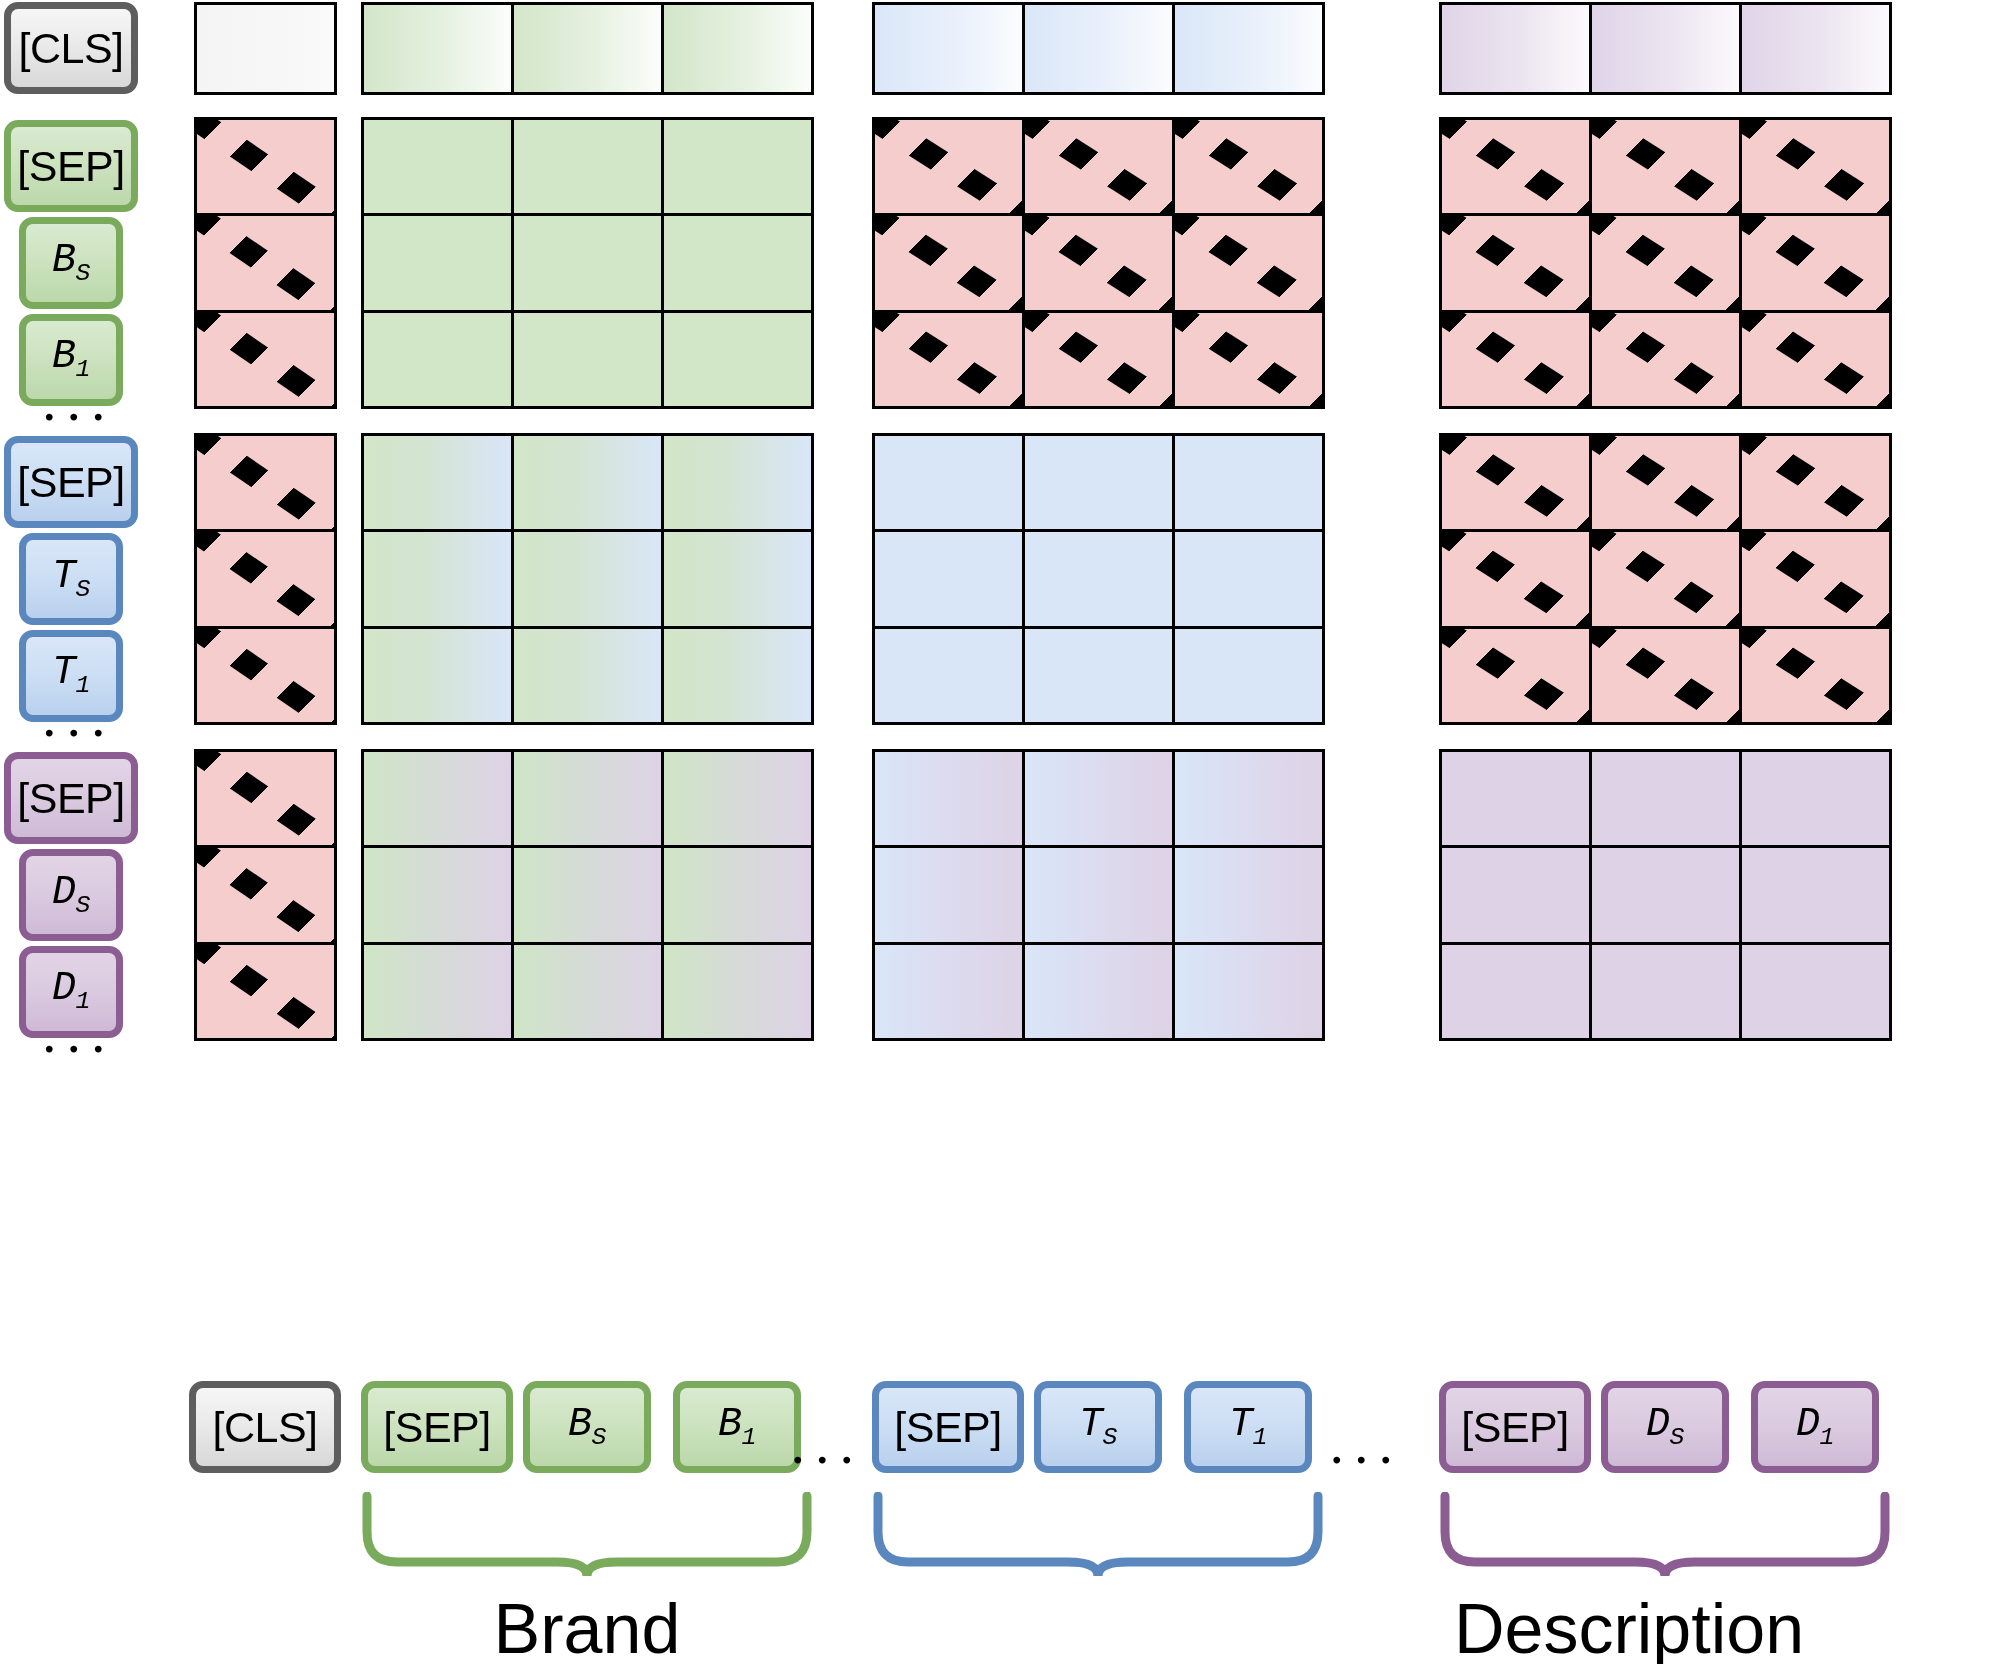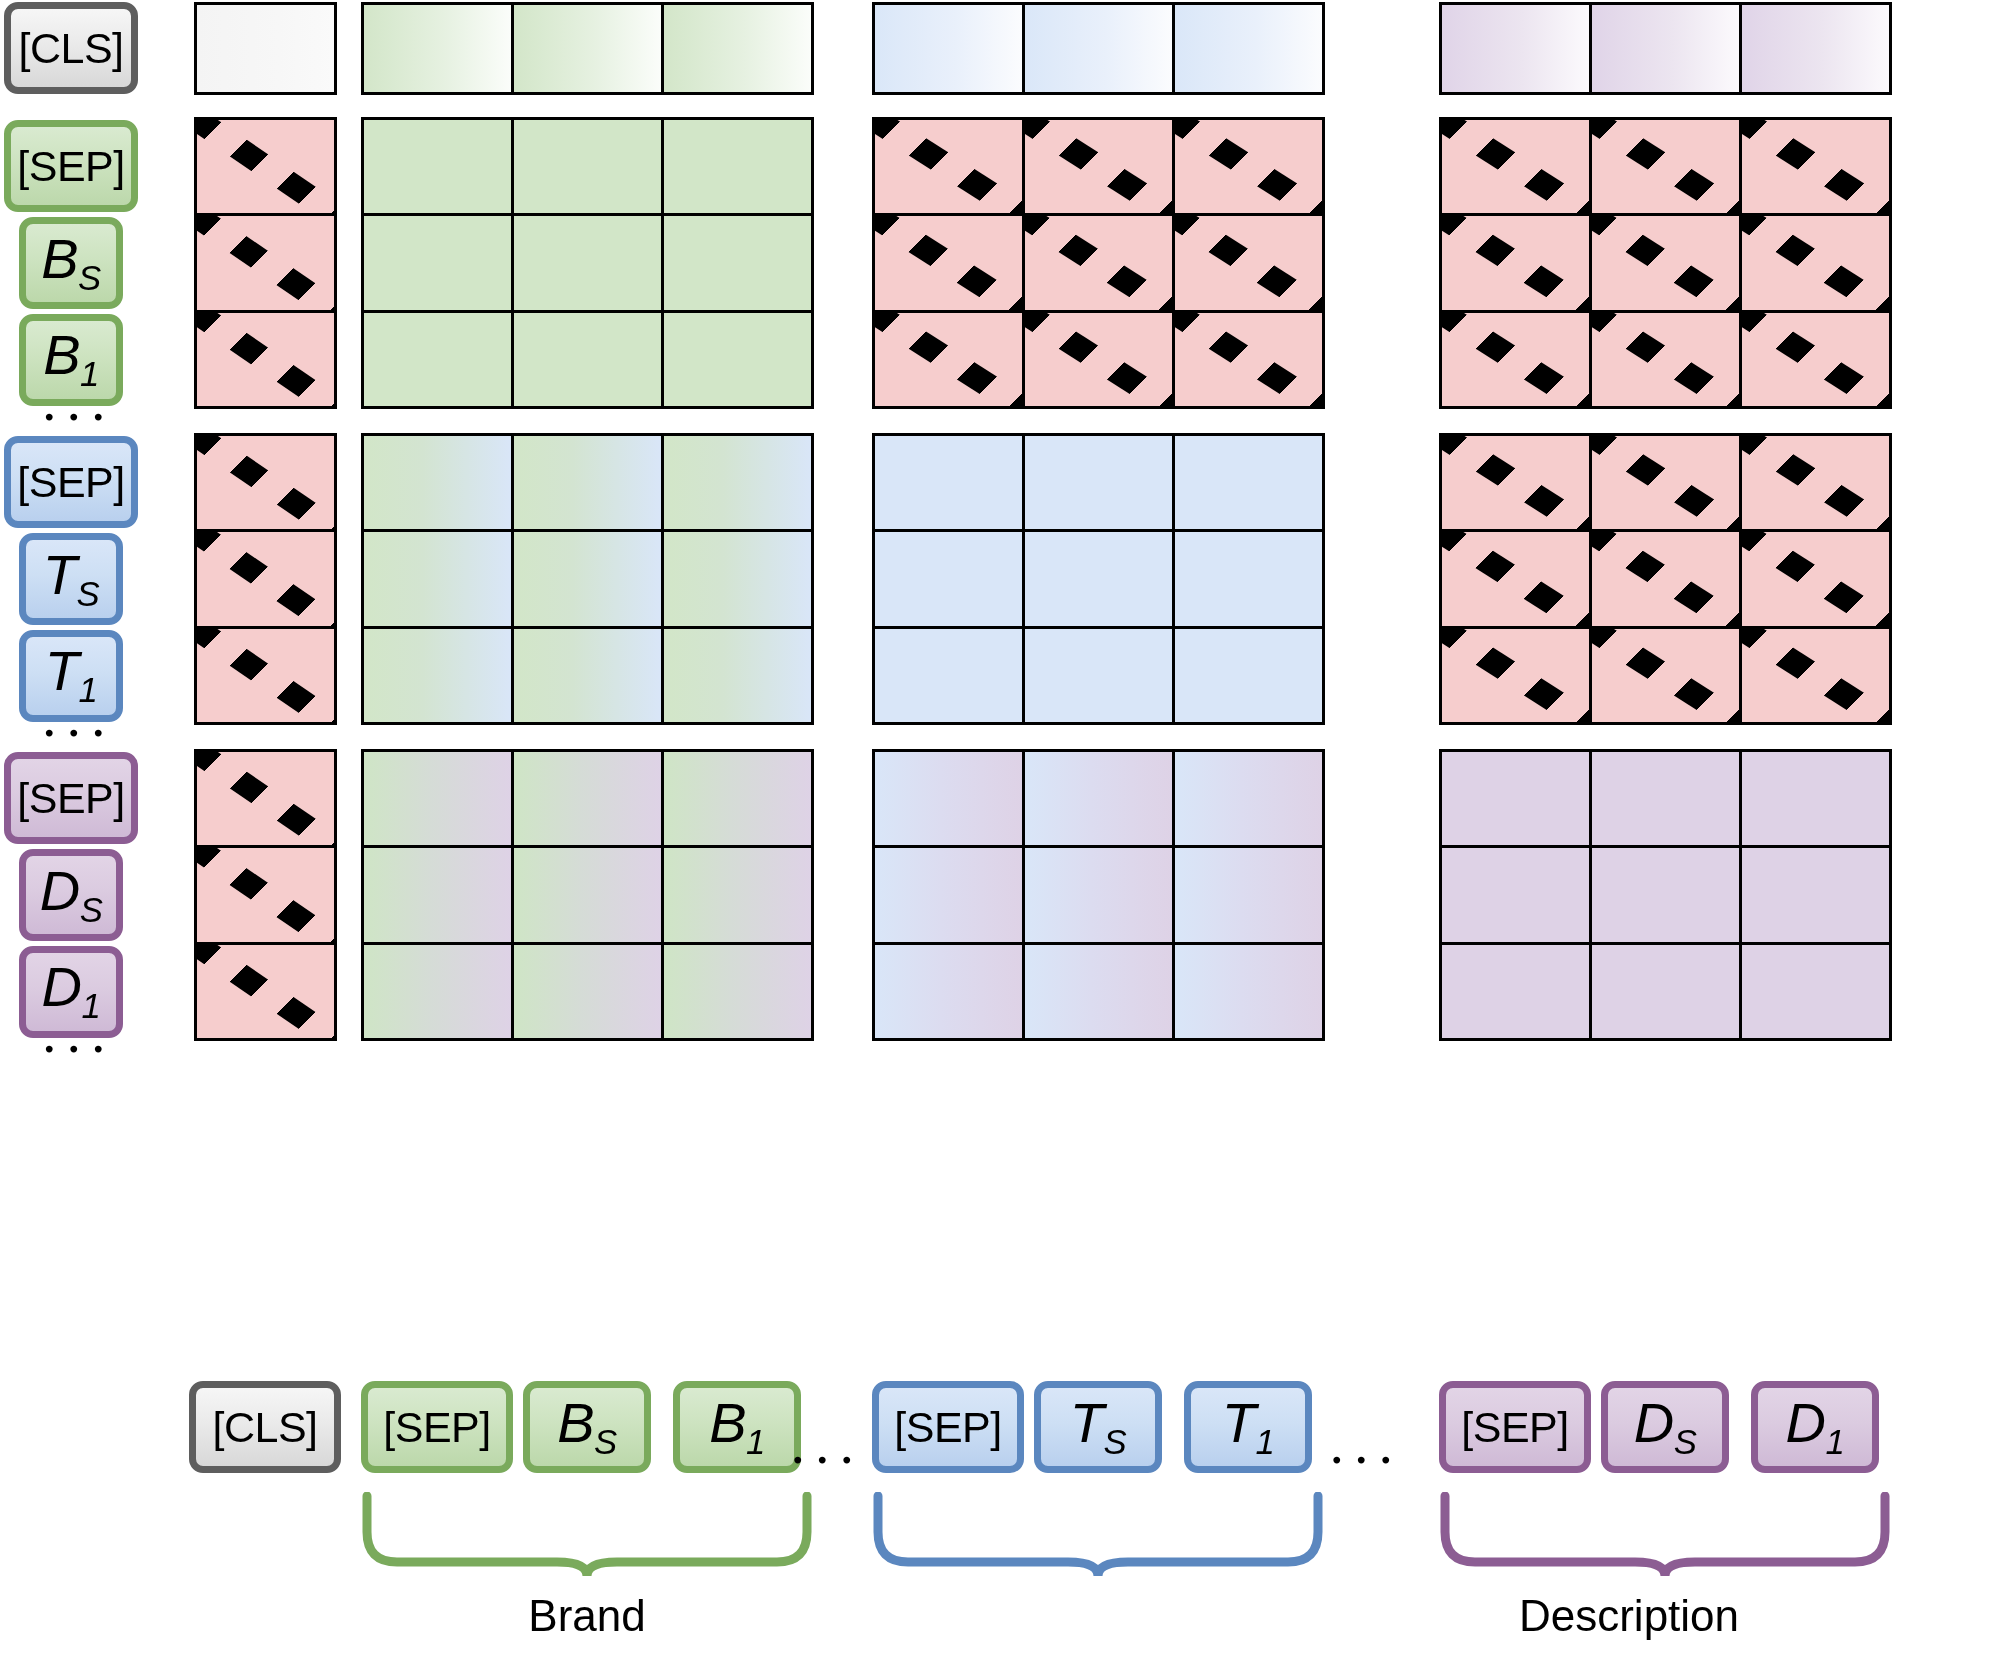--- a/index.html
+++ b/index.html
@@ -15,21 +15,21 @@
     display:flex;align-items:center;justify-content:center;
     border-radius:14px;
     box-sizing:border-box;
     font-size:43px;
     line-height:1;
     color:#000;
     letter-spacing:-0.5px;
     white-space:nowrap;
   }
   .badge .lbl{display:block;}
-  .badge.sub .lbl{font-family:Liberation Sans, sans-serif;font-style:italic;font-size:56px;}
+  .badge.sub .lbl{font-family:Liberation Mono, monospace;font-style:italic;font-size:40px;}
   .badge.sub .lbl sub{font-size:.62em;font-style:italic;}
   .badge.cls{
     border:7px solid #5e5e5e;
     background:linear-gradient(180deg,#f6f6f6 0%,#eaeaea 45%,#d8d8d8 100%);
   }
   .badge.grn{
     border:7px solid #7aaa5c;
     background:linear-gradient(180deg,#d9ead0 0%,#cde3c0 45%,#bcd8ab 100%);
   }
   .badge.blu{
@@ -79,21 +79,21 @@
   .dots{
     position:absolute;color:#000;font-size:58px;line-height:1;
     letter-spacing:10px;font-family:"Liberation Serif", serif;
     white-space:nowrap;
   }
 
   
   .brace{position:absolute;}
   .groupname{
     position:absolute;text-align:center;color:#000;
-    font-size:44px;line-height:1;white-space:nowrap;
+    font-size:70px;line-height:1;white-space:nowrap;
   }
 </style>
 </head>
 <body>
 
 <div id="stage">
     <div class="block" style="left: 195px; top: 3px; width: 140px; height: 90px; grid-template-columns: repeat(1, 1fr); grid-template-rows: repeat(1, 1fr);">
       <div class="cell fade-n"></div>
     </div>
     <div class="block" style="left: 362px; top: 3px; width: 450px; height: 90px; grid-template-columns: repeat(3, 1fr); grid-template-rows: repeat(1, 1fr);">

